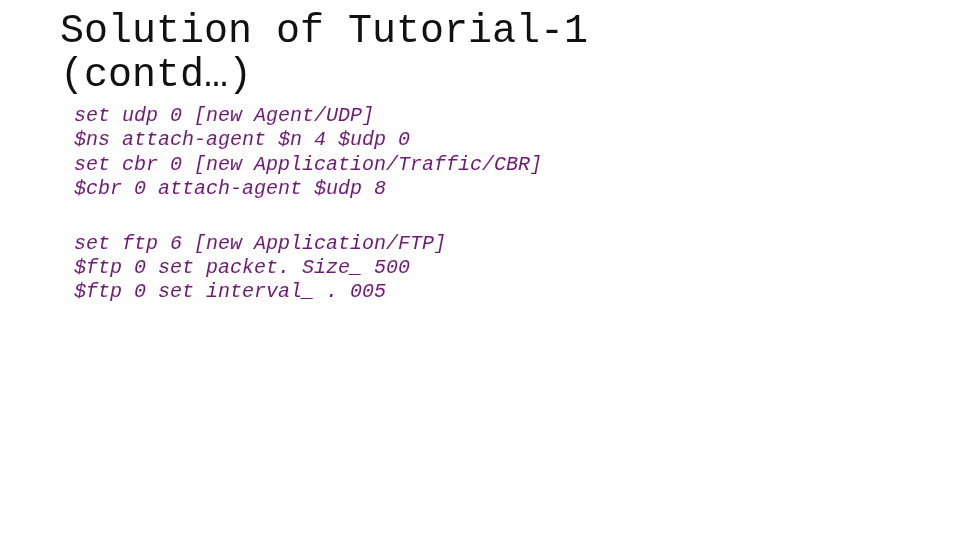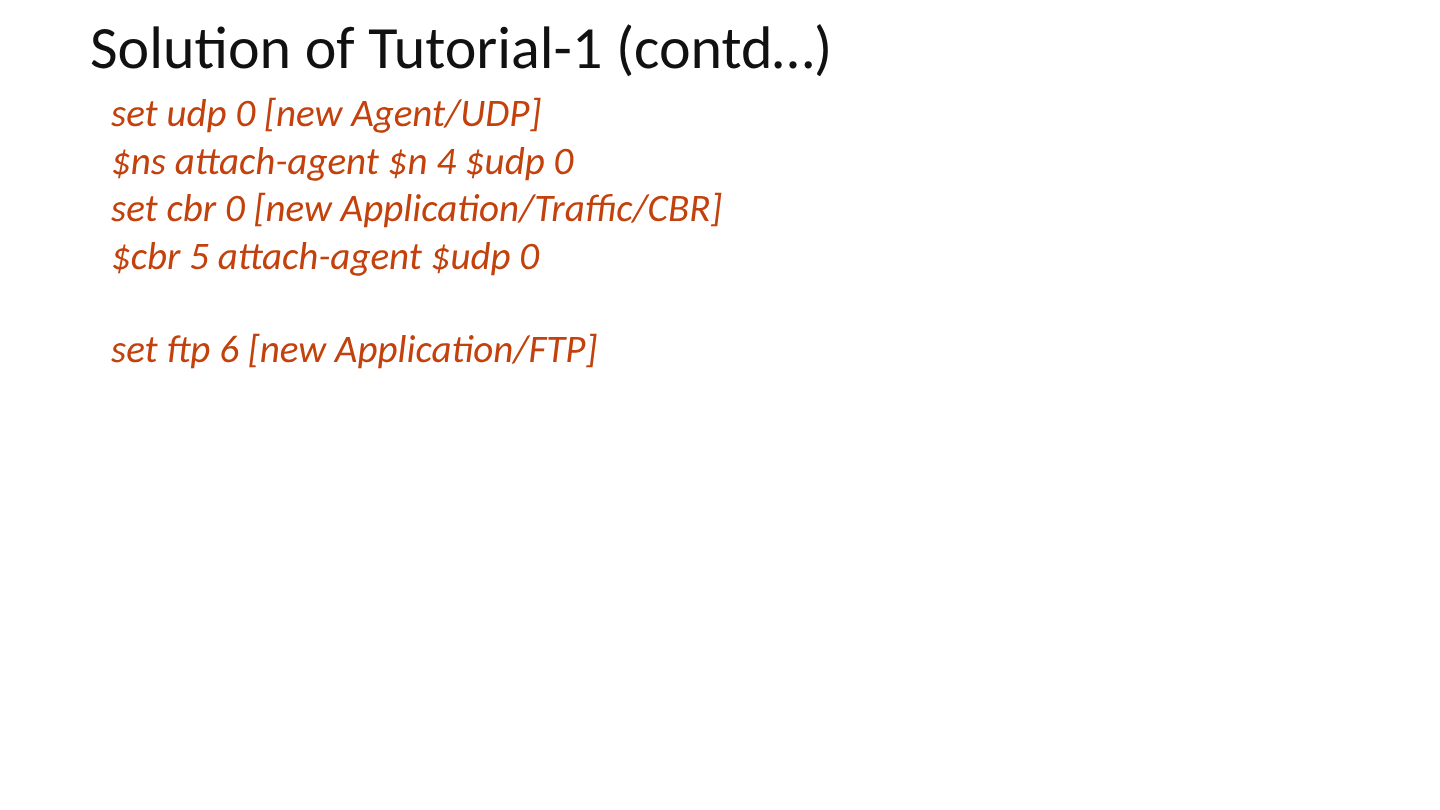--- a/index.html
+++ b/index.html
@@ -10,49 +10,52 @@
     background: #ffffff;
     font-family: "Calibri", "Segoe UI", Arial, sans-serif;
     overflow: hidden;
   }
   .slide {
     position: relative;
     width: 852px;
     height: 540px;
     box-sizing: border-box;
     padding: 10px 60px 0 60px;
+    font-family: Liberation Mono, monospace;
   }
   .title {
     font-size: 40px;
     font-weight: 400;
     color: #111;
     margin: 0 0 6px 0;
     line-height: 1.1;
   }
   .code-block {
     margin: 0 0 30px 14px;
-    color: #c2410c; 
+    color: #701a75; 
     font-style: italic;
-    font-size: 26px;
+    font-size: 20px;
     line-height: 1.22;
     font-weight: 400;
   }
   .code-line {
     white-space: pre;
   }
 </style>
 </head>
 <body>
 
 <div class="slide">
   <h1 class="title">Solution of Tutorial-1 (contd…)</h1>
 
   <div class="code-block">
     <div class="code-line">set udp 0 [new Agent/UDP]</div>
     <div class="code-line">$ns attach-agent $n 4 $udp 0</div>
     <div class="code-line">set cbr 0 [new Application/Traffic/CBR]</div>
-    <div class="code-line">$cbr 5 attach-agent $udp 0</div>
+    <div class="code-line">$cbr 0 attach-agent $udp 8</div>
   </div>
 
   <div class="code-block">
     <div class="code-line">set ftp 6 [new Application/FTP]</div>
+    <div class="code-line">$ftp 0 set packet. Size_ 500</div>
+    <div class="code-line">$ftp 0 set interval_ . 005</div>
   </div>
 </div>
 
 </body></html>

